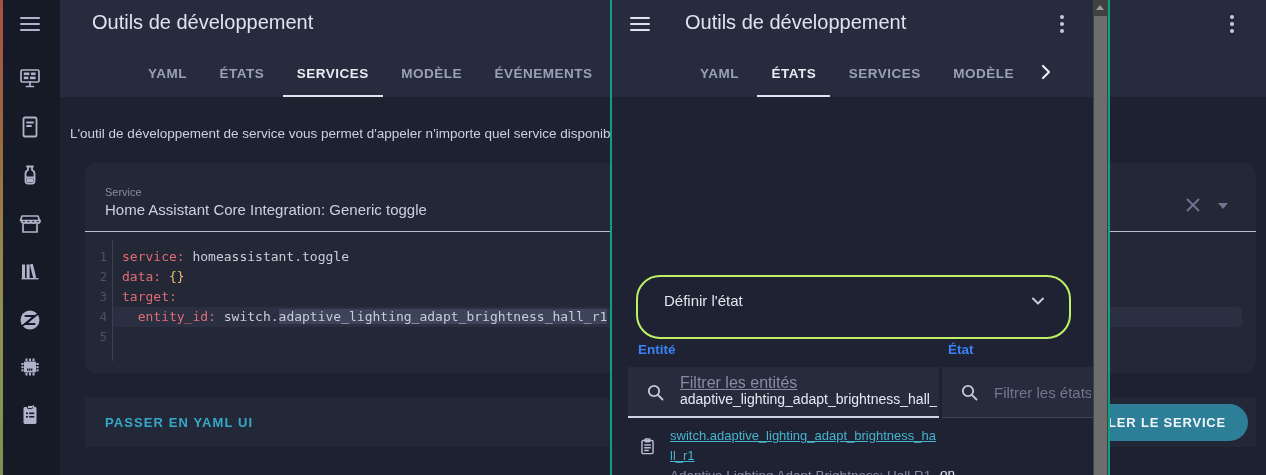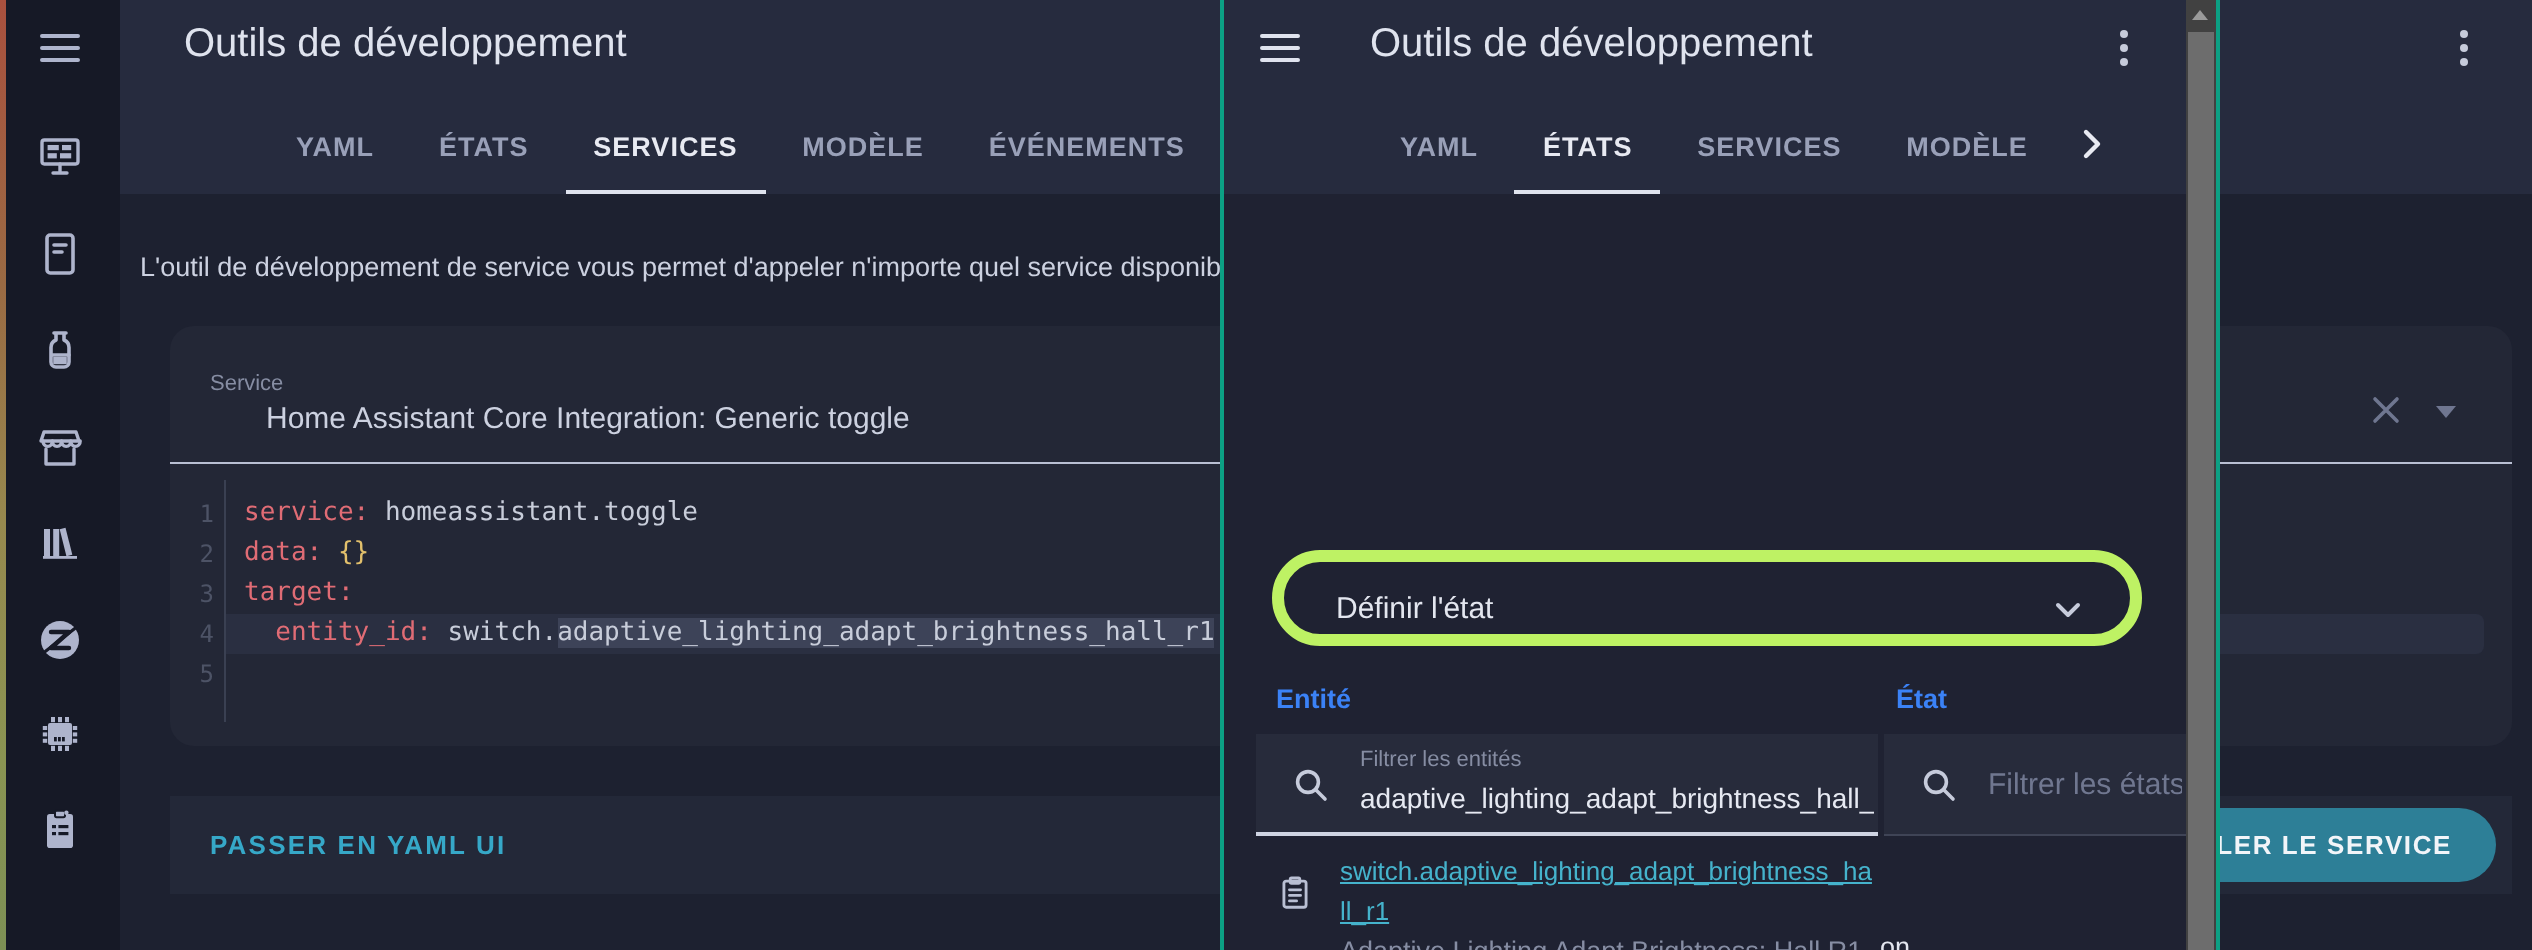--- a/index.html
+++ b/index.html
@@ -22,21 +22,21 @@
   .kebab { position:absolute; top:12px; width:24px; height:24px; display:flex; flex-direction:column; align-items:center; justify-content:center; gap:3px; cursor:pointer; }
   .kebab i { width:4px; height:4px; border-radius:50%; background:#c6cbdb; }
   .tabsrow { position:absolute; left:60px; right:0; top:48px; height:49px; background:#262b3e; }
   .tabs { position:absolute; left:74px; top:0; right:0; height:49px; white-space:nowrap; overflow:hidden; }
   .tab { display:inline-block; height:49px; line-height:51px; padding:0 14px; font-size:13.5px; font-weight:bold; letter-spacing:.5px; color:#99a0b8; cursor:pointer; vertical-align:top; }
   .tab.active { color:#e8eaf2; border-bottom:2px solid #dfe3ee; }
   .intro { position:absolute; left:70px; top:126px; right:4px; font-size:13.5px; color:#ccd1e0; white-space:nowrap; overflow:hidden; }
   
   .card { position:absolute; left:85px; right:10px; top:163px; height:210px; background:#232736; border-radius:12px; overflow:hidden; }
   .svc-label { position:absolute; left:20px; top:23px; font-size:11px; color:#868da3; }
-  .svc-value { position:absolute; left:20px; top:38px; font-size:15px; color:#ccd1e0;margin-left:28px; }
+  .svc-value { position:absolute; left:20px; top:38px; font-size:15px; color:#ccd1e0; }
   .svc-clear { position:absolute; right:54px; top:33px; width:18px; height:18px; color:#6f7690; cursor:pointer; }
   .svc-clear svg { width:18px; height:18px; }
   .svc-caret { position:absolute; right:28px; top:40px; width:0; height:0; border-left:5px solid transparent; border-right:5px solid transparent; border-top:6px solid #6f7690; cursor:pointer; }
   .svc-underline { position:absolute; left:0; right:0; top:68px; height:1px; background:#b9bfd3; }
   .editor { position:absolute; left:0; right:0; top:69px; bottom:0; font-family:"DejaVu Sans Mono", monospace; font-size:13px; }
   .gutter-sep { position:absolute; left:27px; top:8px; bottom:12px; width:1px; background:#3a4052; }
   .lnum { position:absolute; left:0; width:22px; height:20px; line-height:20px; text-align:right; color:#4d5366; font-size:12px; }
   .cline { position:absolute; left:37px; right:0; height:20px; line-height:20px; white-space:pre; color:#c8cdda; z-index:1; }
   .activeline { position:absolute; left:27px; right:14px; top:75px; height:20px; background:#2a2f41; border-radius:0 4px 4px 0; }
   .ckey { color:#e06c75; }
@@ -52,31 +52,31 @@
   .dlg-header { position:absolute; left:0; right:0; top:0; height:48px; background:#262b3e; }
   .dlg-header .title { position:absolute; left:73px; top:11px; font-size:20px; color:#dfe3ee; }
   .dlg-menu { position:absolute; left:16px; top:12px; width:24px; height:24px; color:#dfe3ee; cursor:pointer; }
   .dlg-menu svg { width:24px; height:24px; }
   .dlg-tabsrow { position:absolute; left:0; right:0; top:48px; height:49px; background:#262b3e; }
   .dlg-tabs { position:absolute; left:74px; top:0; width:348px; height:49px; white-space:nowrap; overflow:hidden; }
   .tabchevron { position:absolute; right:52px; top:14px; width:20px; height:20px; color:#e8eaf2; cursor:pointer; }
   .tabchevron svg { width:20px; height:20px; }
   .dlg-content { position:absolute; left:0; right:15px; top:97px; bottom:0; background:#1f2232; }
   .dlg-heading { position:absolute; left:14px; top:126px; font-size:24px; color:#b9c1dd; }
-  .setstate { position:absolute; left:24px; right:22px; top:178px; height:48px; border:6px solid #bef264; border-radius:24px; cursor:pointer; }
+  .setstate { position:absolute; left:24px; right:22px; top:178px; height:64px; border:2px solid #bef264; border-radius:24px; cursor:pointer; }
   .setstate-label { position:absolute; left:26px; top:15px; font-size:15px; font-weight:500; color:#e3e6ef; }
   .setstate-chev { position:absolute; right:22px; top:15px; width:18px; height:18px; color:#c6cbdb; }
   .setstate-chev svg { width:18px; height:18px; }
   .colhead { position:absolute; top:245px; font-size:13.5px; font-weight:bold; color:#3b82f6; }
   .filterbox { position:absolute; top:270px; height:51px; background:#272b3b; }
   .filterbox.entity { left:16px; width:311px; border-bottom:2px solid #cfd4e3; }
   .filterbox.state { left:330px; right:0; border-bottom:1px solid #3f4456; }
   .search-ic { position:absolute; left:18px; top:16px; width:19px; height:19px; color:#c6cbdb; }
   .search-ic svg { width:19px; height:19px; }
-  .flt-label { position:absolute; left:52px; top:7px; font-size:11px; color:#868da3; }
+  .flt-label { position:absolute; left:52px; top:7px; font-size:16px; color:#868da3;text-decoration:underline; }
   .flt-input { position:absolute; left:52px; top:22px; right:2px; height:20px; background:transparent; border:none; outline:none; color:#e6e9f2; font-size:14px; font-family:"Liberation Sans", sans-serif; }
   .flt-input2 { position:absolute; left:52px; top:14px; right:2px; height:22px; background:transparent; border:none; outline:none; color:#e6e9f2; font-size:15px; font-family:"Liberation Sans", sans-serif; }
   .flt-input2::placeholder { color:#707790; }
   .row-ic { position:absolute; left:26px; width:19px; height:19px; color:#b9bfd3; }
   .row-ic svg { width:19px; height:19px; }
   .ent-link { position:absolute; left:58px; top:329px; width:268px; font-size:13px; line-height:20px; color:#45b3cc; text-decoration:underline; word-break:break-all; cursor:pointer; }
   .ent-state { position:absolute; left:328px; top:331px; font-size:13.5px; color:#e3e6ef;margin-top:38px; }
   .ent-name { position:absolute; left:58px; top:369px; width:268px; font-size:13.5px; line-height:20px; color:#868da3; }
   
   .vscroll { position:absolute; right:0; top:0; width:15px; height:475px; background:#414141; z-index:12; }

